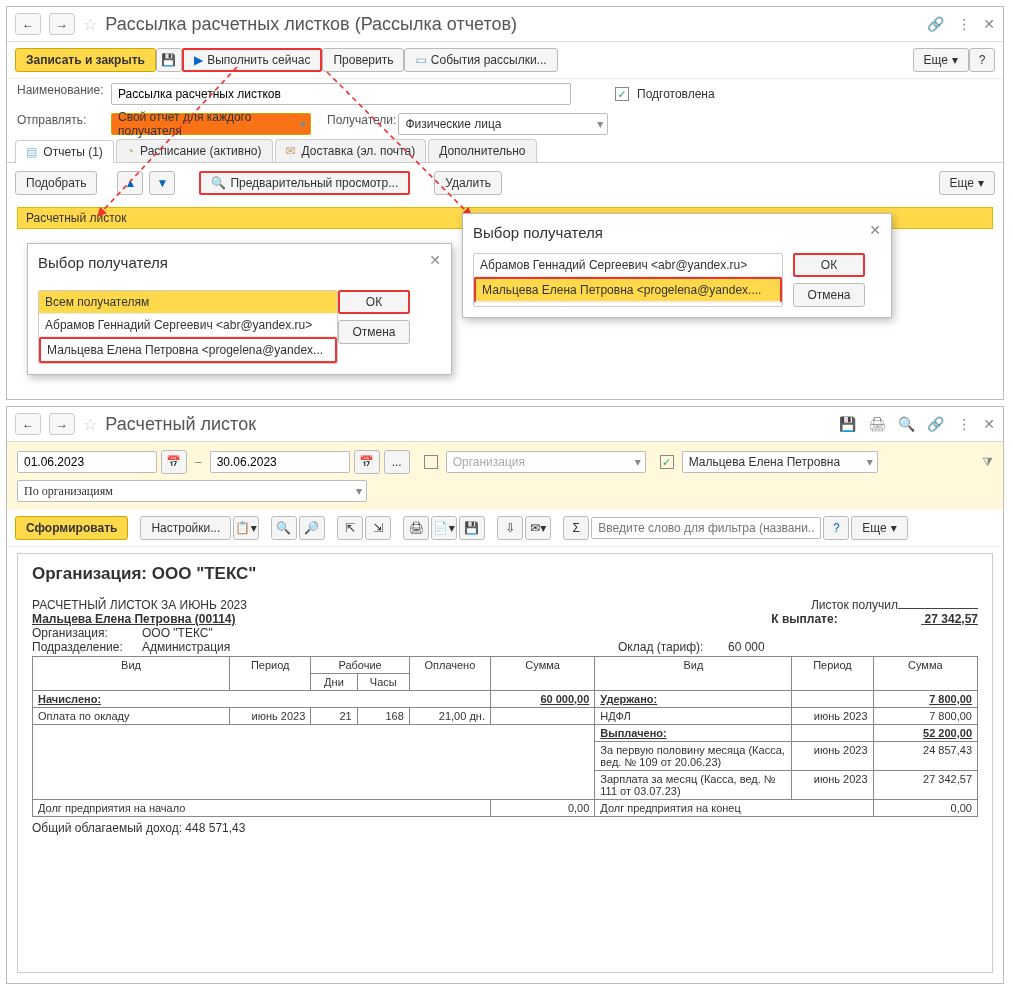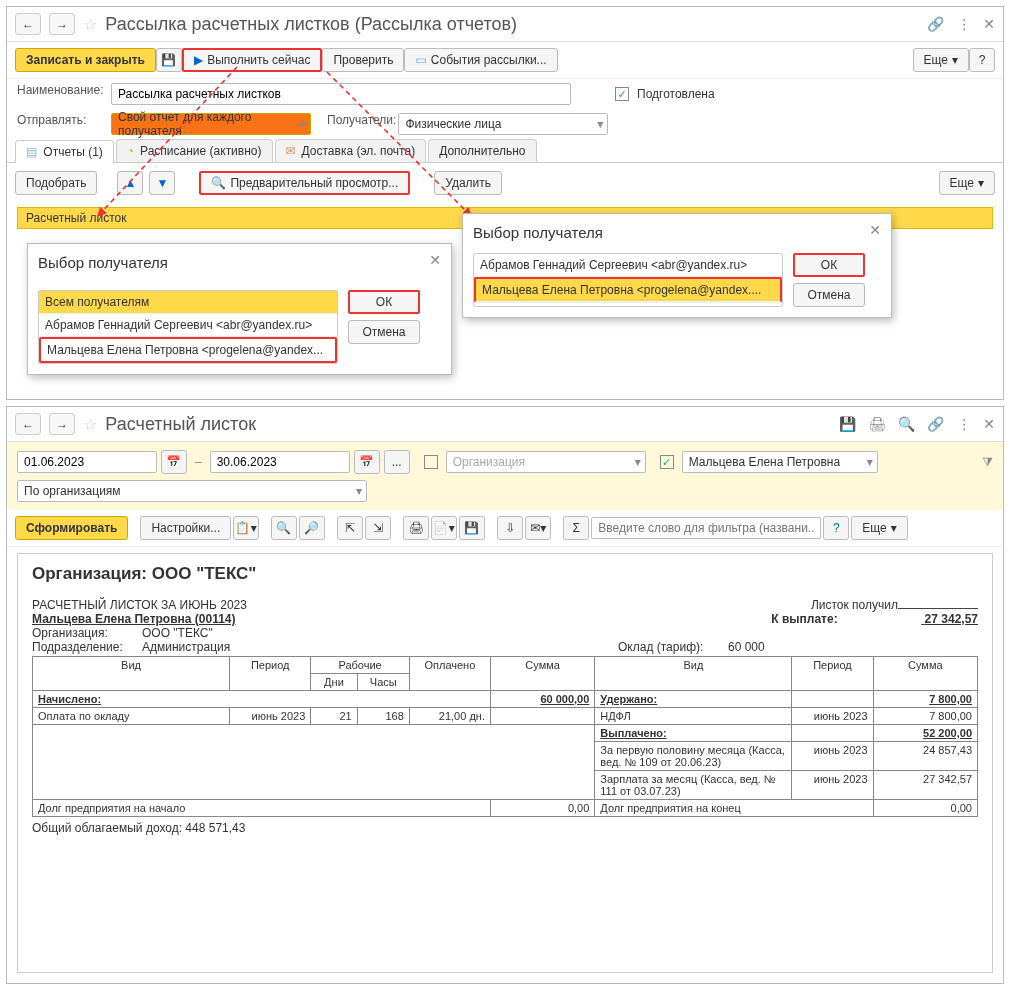--- a/index.html
+++ b/index.html
@@ -154,21 +154,21 @@
         <marker id="ah2" markerWidth="8" markerHeight="8" refX="6" refY="3" orient="auto">
           <path d="M0,0 L6,3 L0,6 Z" fill="#e33"></path>
         </marker>
       </defs>
     <line x1="0" y1="0" x2="145" y2="145" stroke="#e33" stroke-width="1.6" stroke-dasharray="5,4" marker-end="url(#ah2)"></line>
   </svg>
 
   <div class="popup" style="left:20px; top:236px; width:425px;">
     <span class="close">✕</span>
     <h3>Выбор получателя</h3>
-    <div style="display:flex; gap:10px;margin-top:19px;">
+    <div style="display:flex; margin-top:19px;">
       <div class="listbox">
         <div class="row selected">Всем получателям</div>
         <div class="row">Абрамов Геннадий Сергеевич &lt;abr@yandex.ru&gt;</div>
         <div class="row redbox" style="border-width:2px;border-bottom:2px solid #e33">Мальцева Елена Петровна &lt;progelena@yandex...</div>
       </div>
       <div class="popup-btns">
         <div class="btn redbox" style="width:72px;justify-content:center">ОК</div>
         <div class="btn" style="width:72px;justify-content:center">Отмена</div>
       </div>
     </div>
@@ -216,21 +216,21 @@
       <div class="icon-btn">...</div>
       <span style="width:6px"></span>
       <span class="checkbox"></span>
       <span class="select disabled" style="width:200px">Организация</span>
       <span style="width:6px"></span>
       <span class="checkbox" style="color:#2a7">✓</span>
       <span class="select" style="width:196px">Мальцева Елена Петровна</span>
       <div class="spacer"></div>
       <span class="filter-ic">⧩</span>
     </div>
-    <div style="display:flex; align-items:center; gap:4px; margin-top:6px;">
+    <div style="display:flex; align-items:center; gap:4px; margin-top:6px;font-family:Liberation Serif, serif;">
       <span class="select" style="width:350px">По организациям</span>
     </div>
   </div>
 
   <div class="toolbar small-gap">
     <div class="btn btn-primary">Сформировать</div>
     <span style="width:8px"></span>
     <div class="btn">Настройки...</div>
     <div class="icon-btn">📋▾</div>
     <span style="width:8px"></span>

